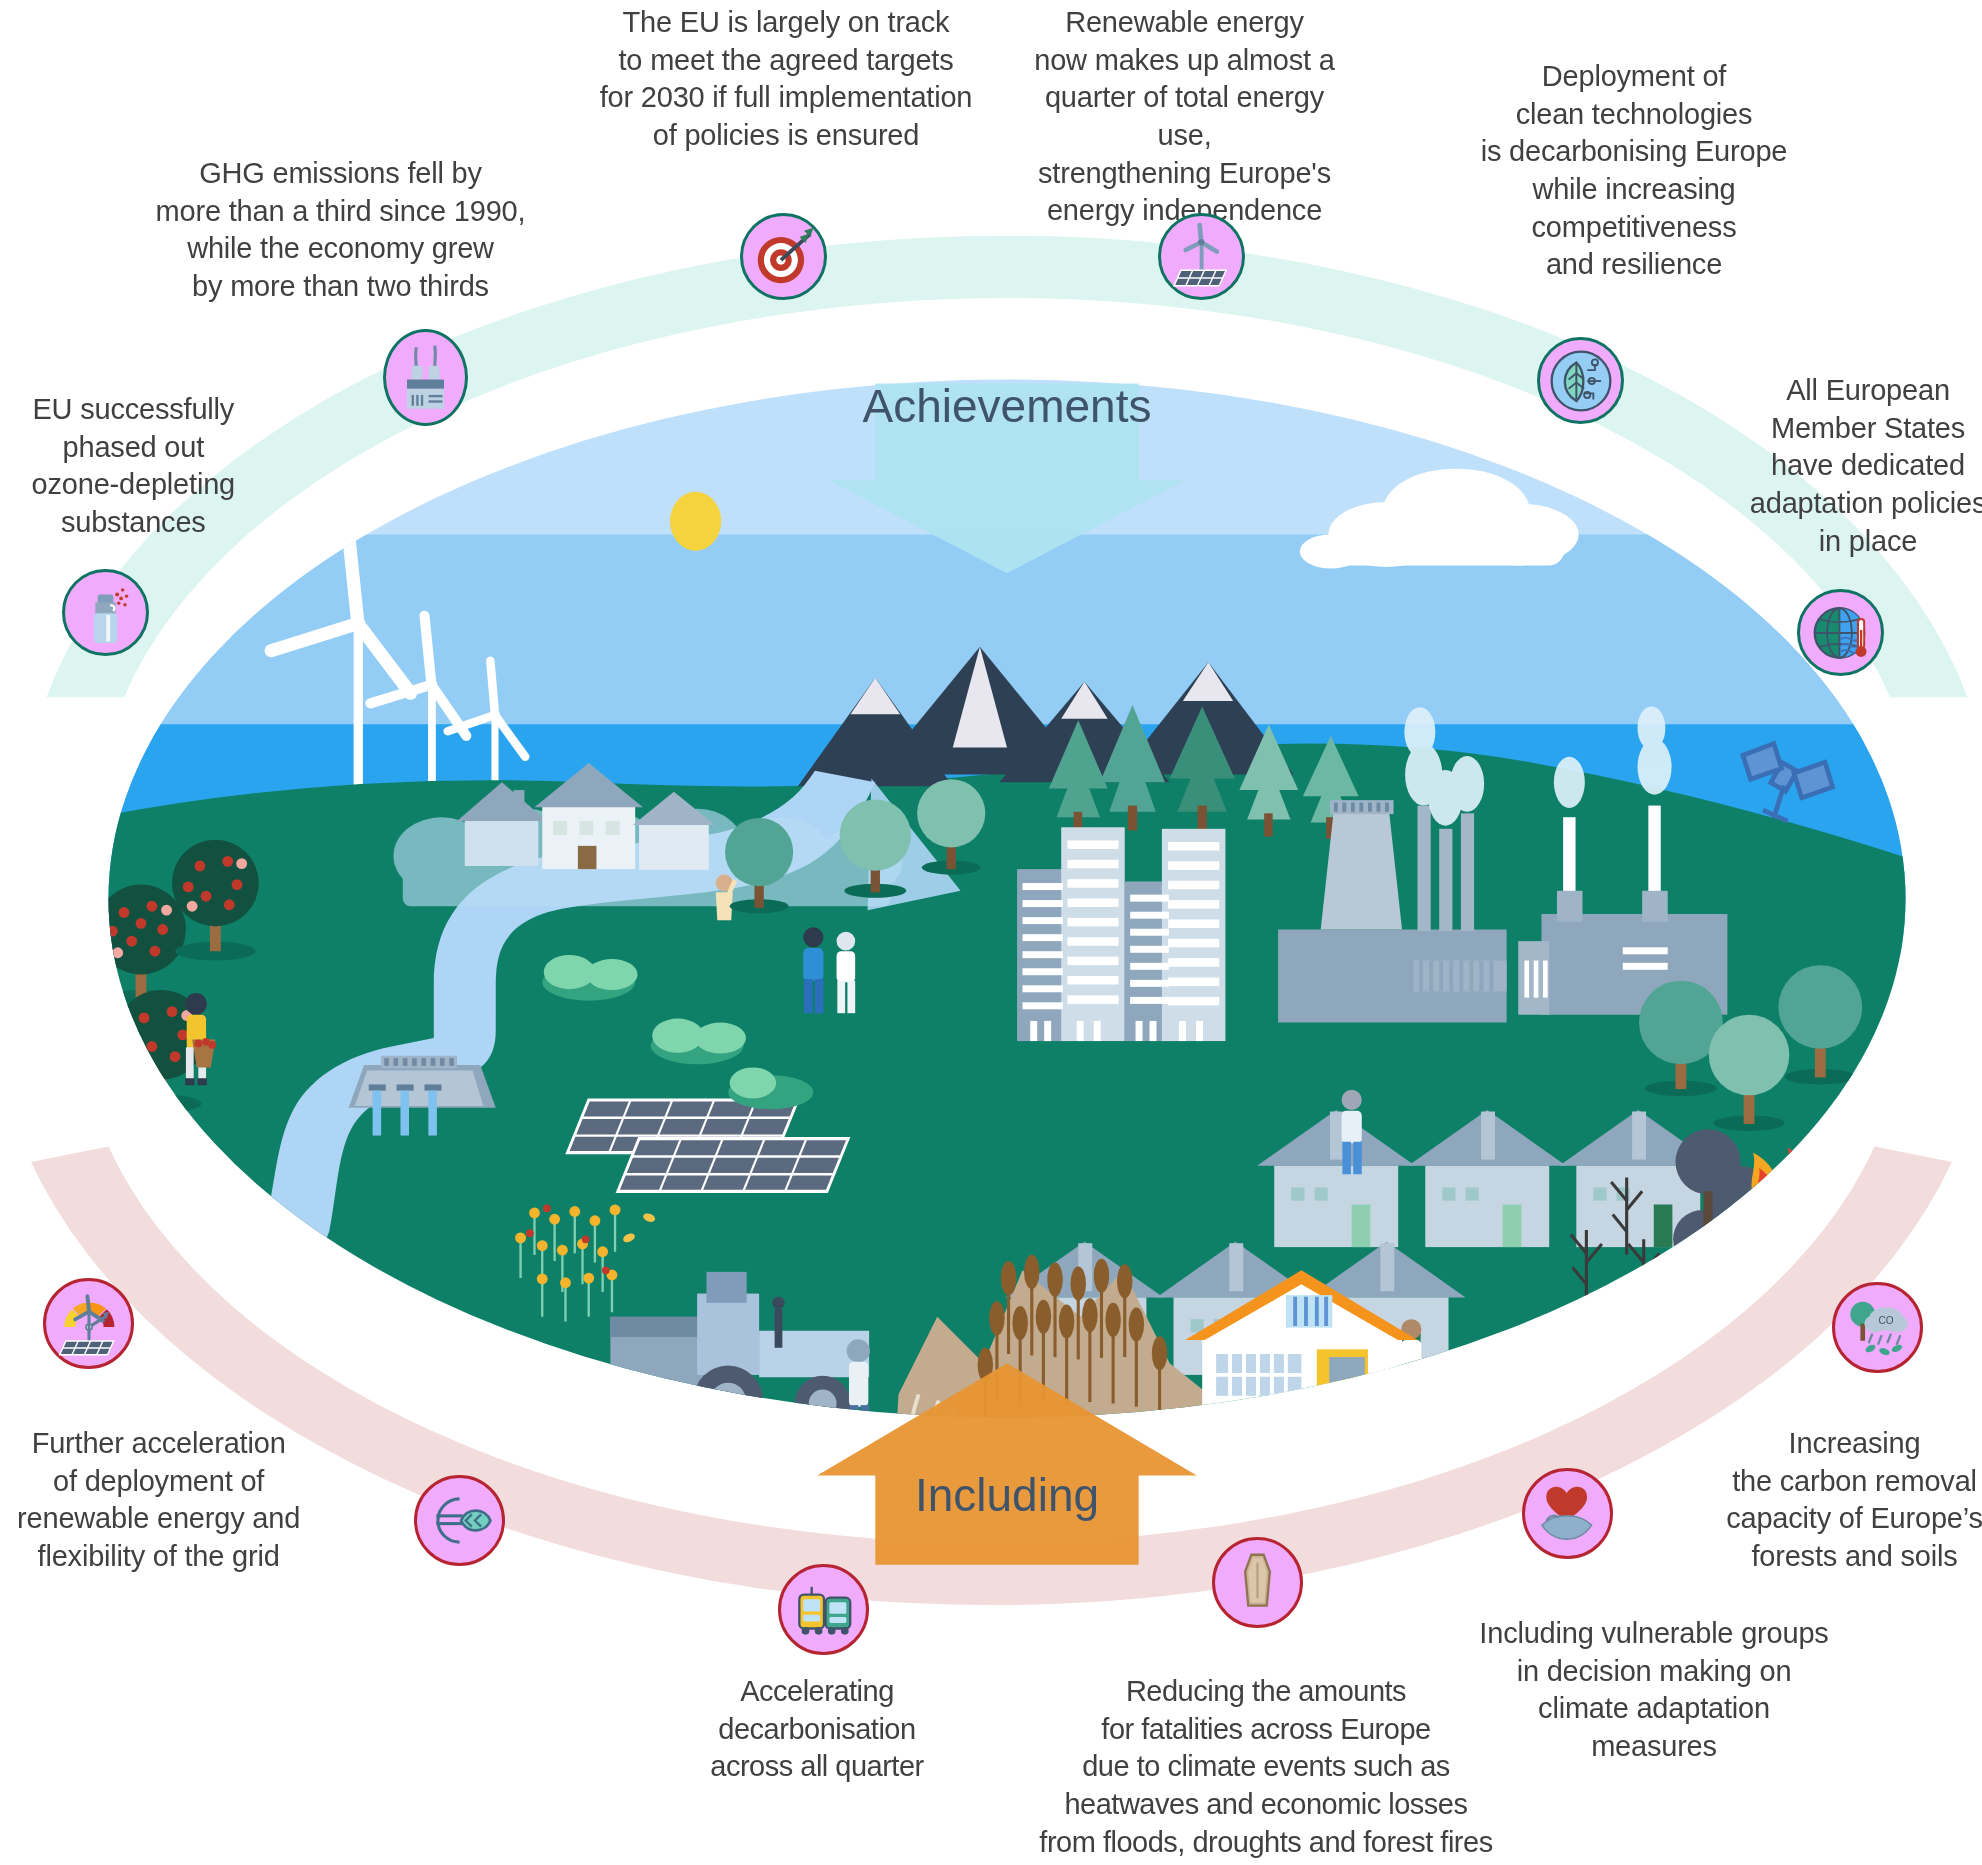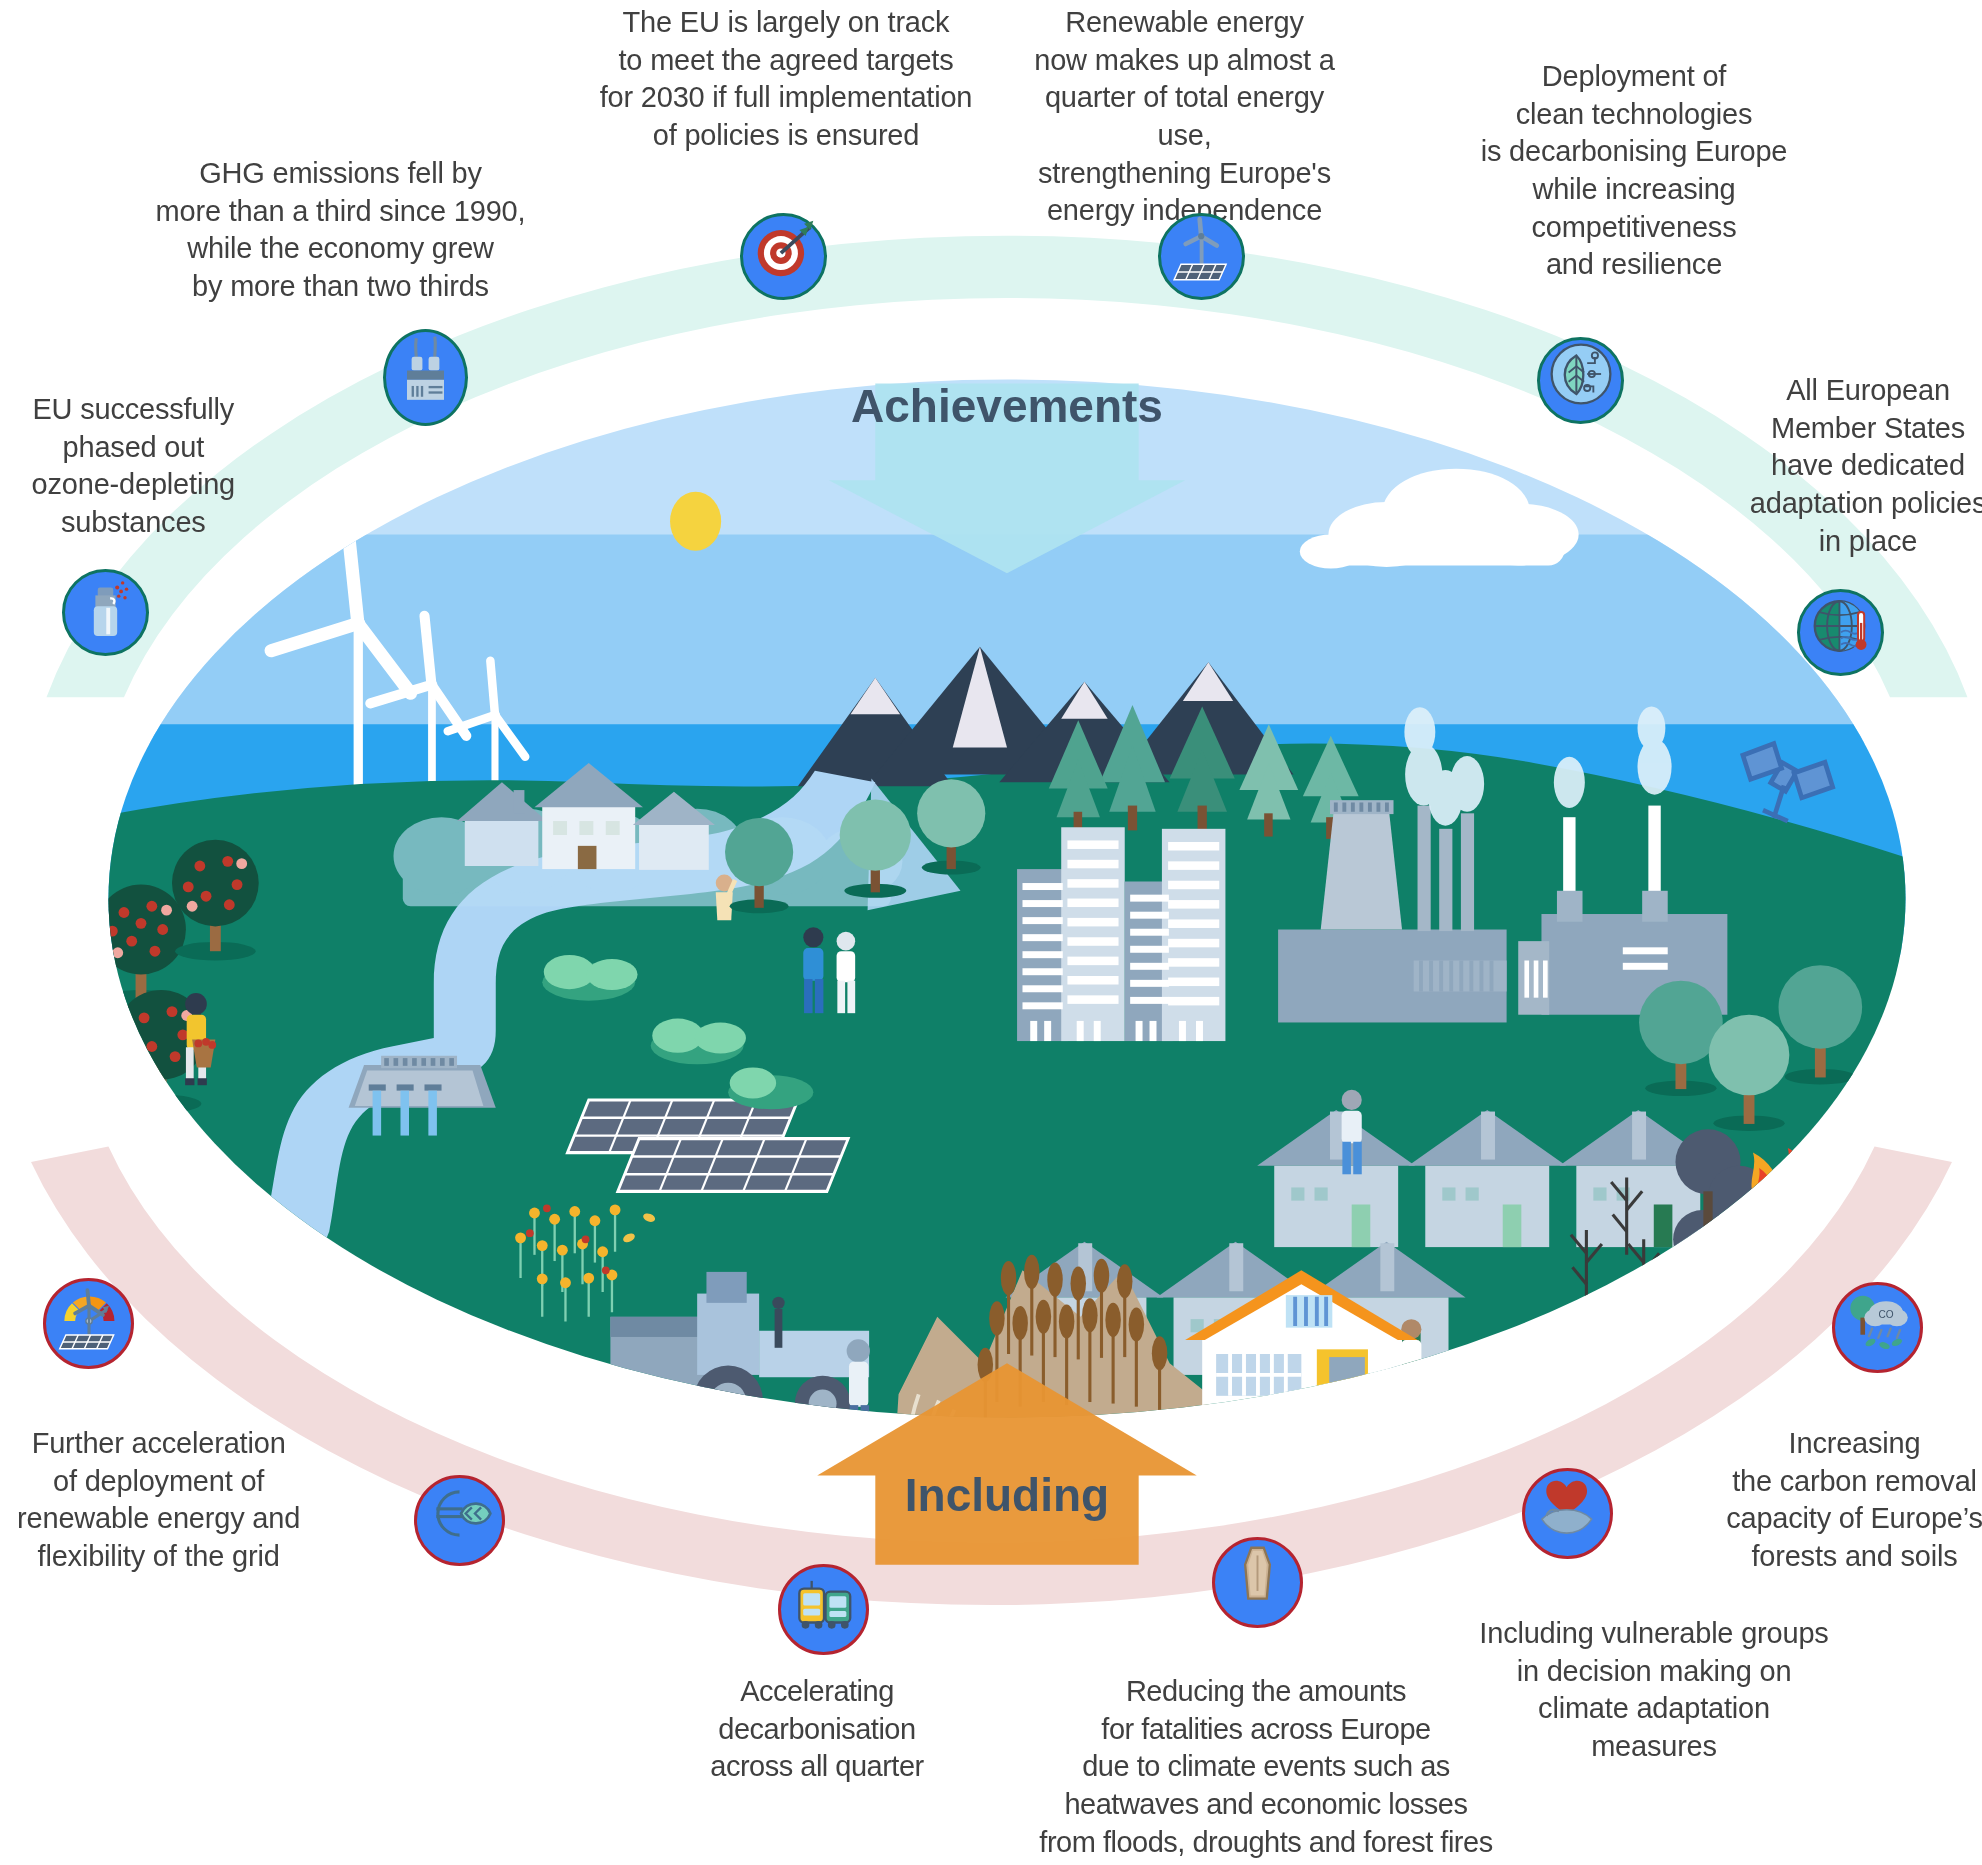--- a/index.html
+++ b/index.html
@@ -19,32 +19,32 @@
     font-size: 29px;
     line-height: 1.30;
     white-space: pre-line;
     letter-spacing: -0.2px;
   }
   .cap.narrow { font-size: 29px; letter-spacing: -0.5px; }
 
   .bigword {
     position: absolute;
     font-size: 46px;
-    font-weight: bold;
+    font-weight: normal;
     color: #3f546a;
     letter-spacing: 0px;
     text-align: center;
   }
 
   .icon-circle {
     position: absolute;
     border-radius: 50%;
-    background: #3b82f6;
+    background: #f0abfc;
     display: flex;
-    align-items: flex-start;
+    align-items: center;
     justify-content: center;
   }
   .ach-ring { border: 3.1px solid #0e7361; }
   .chl-ring { border: 3.1px solid #b52430; }
 
   svg { display: block; overflow: visible; }
 </style>
 </head>
 <body>
 

